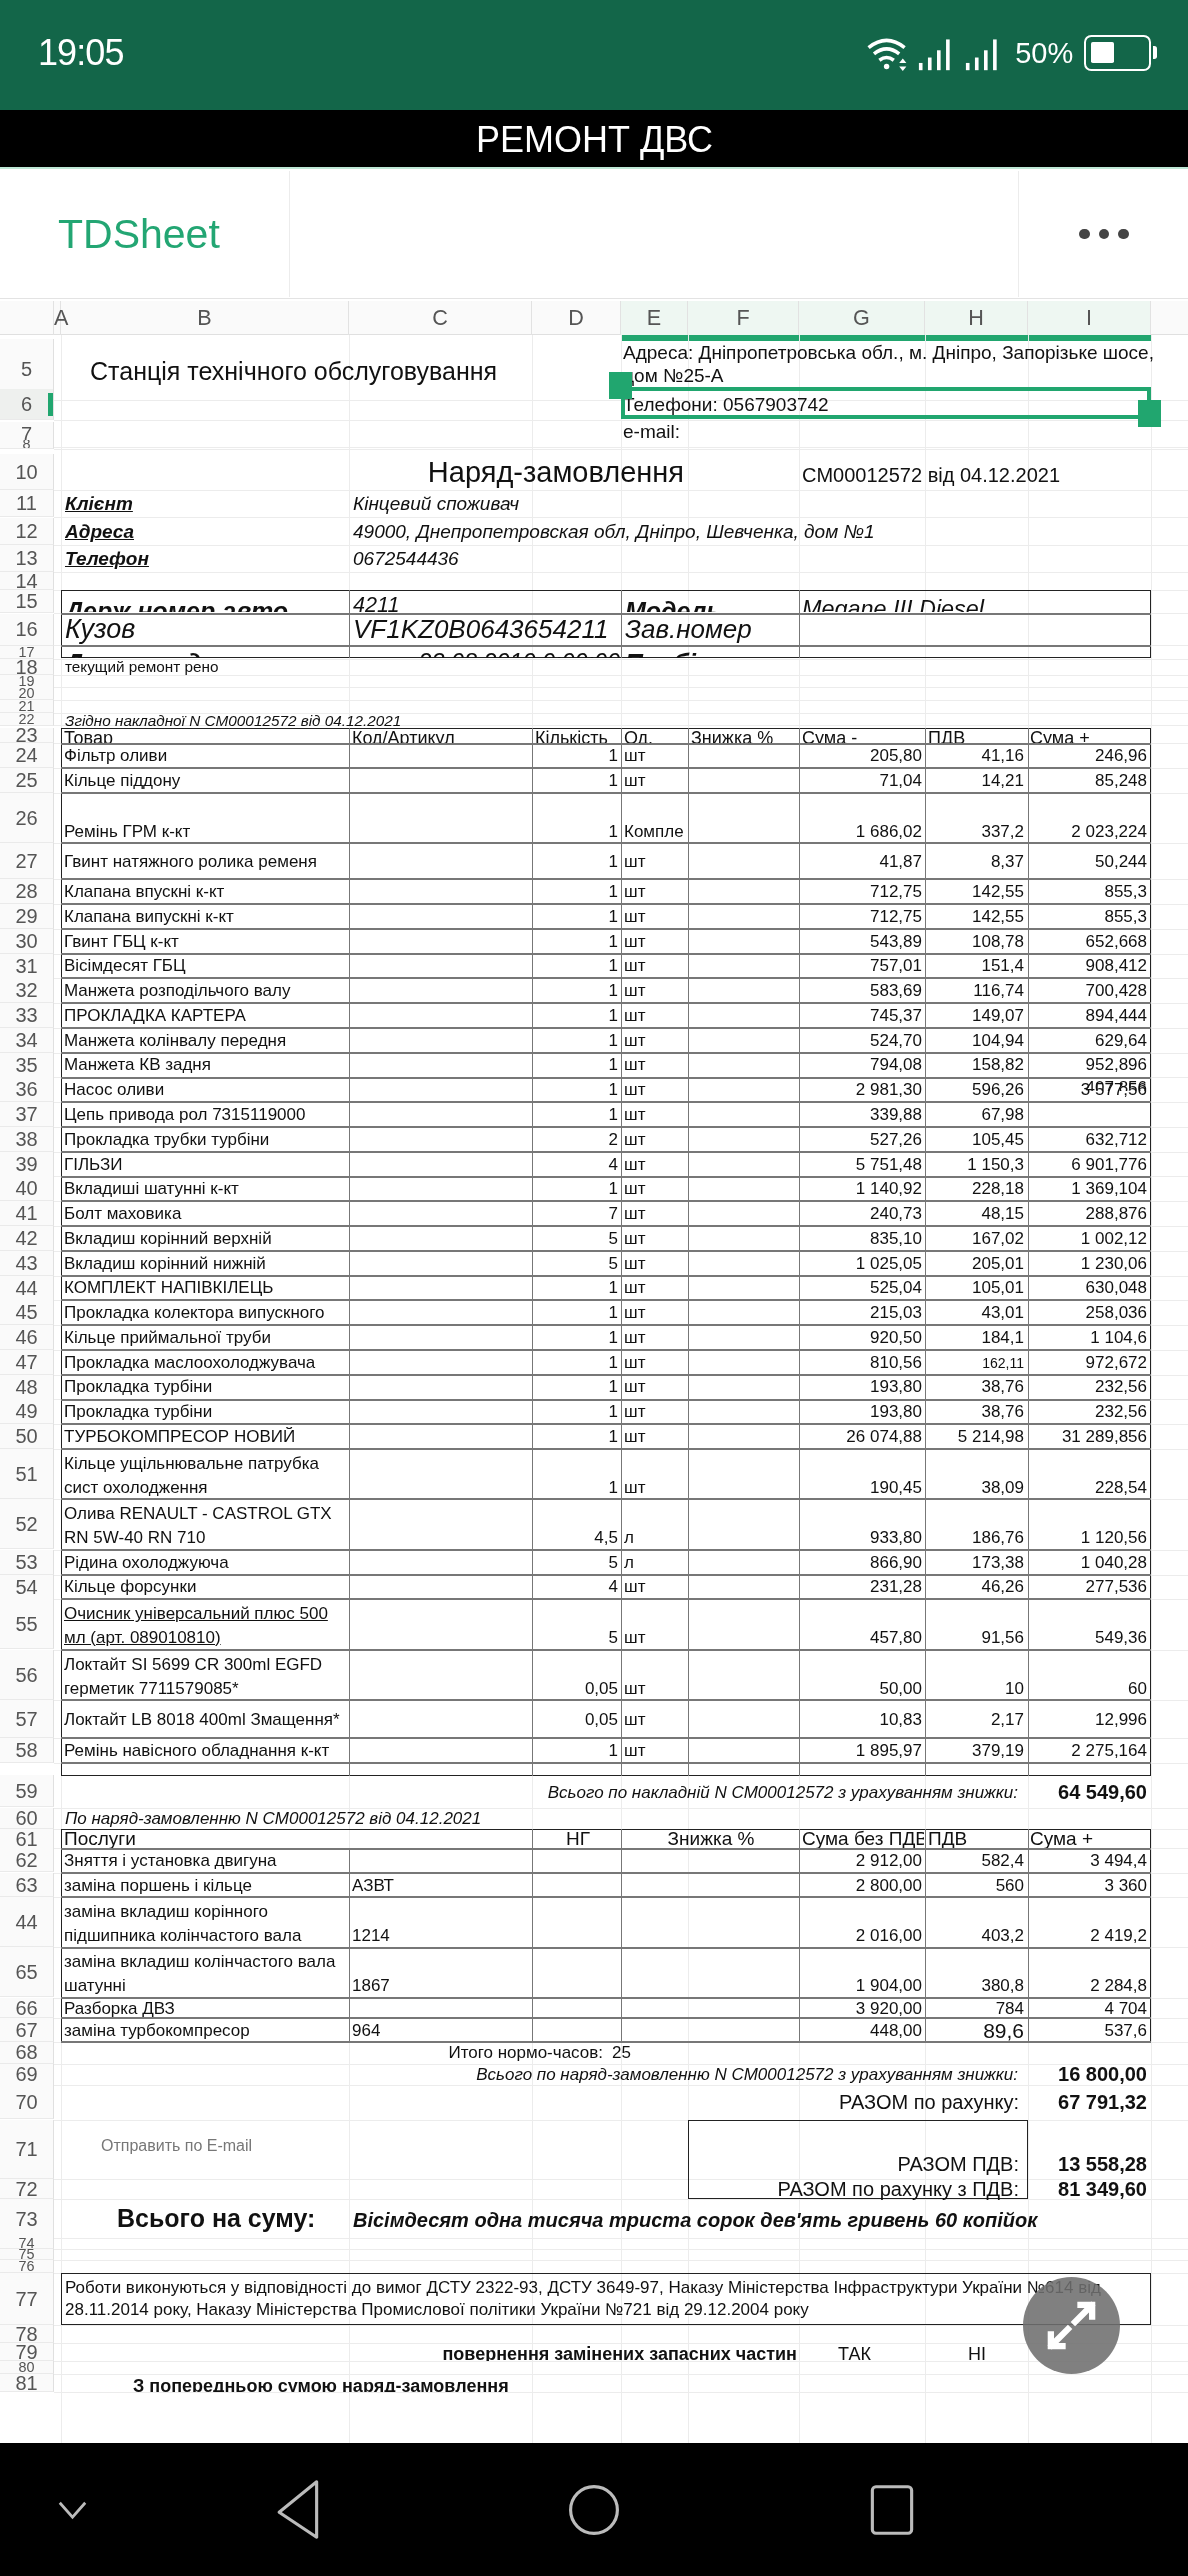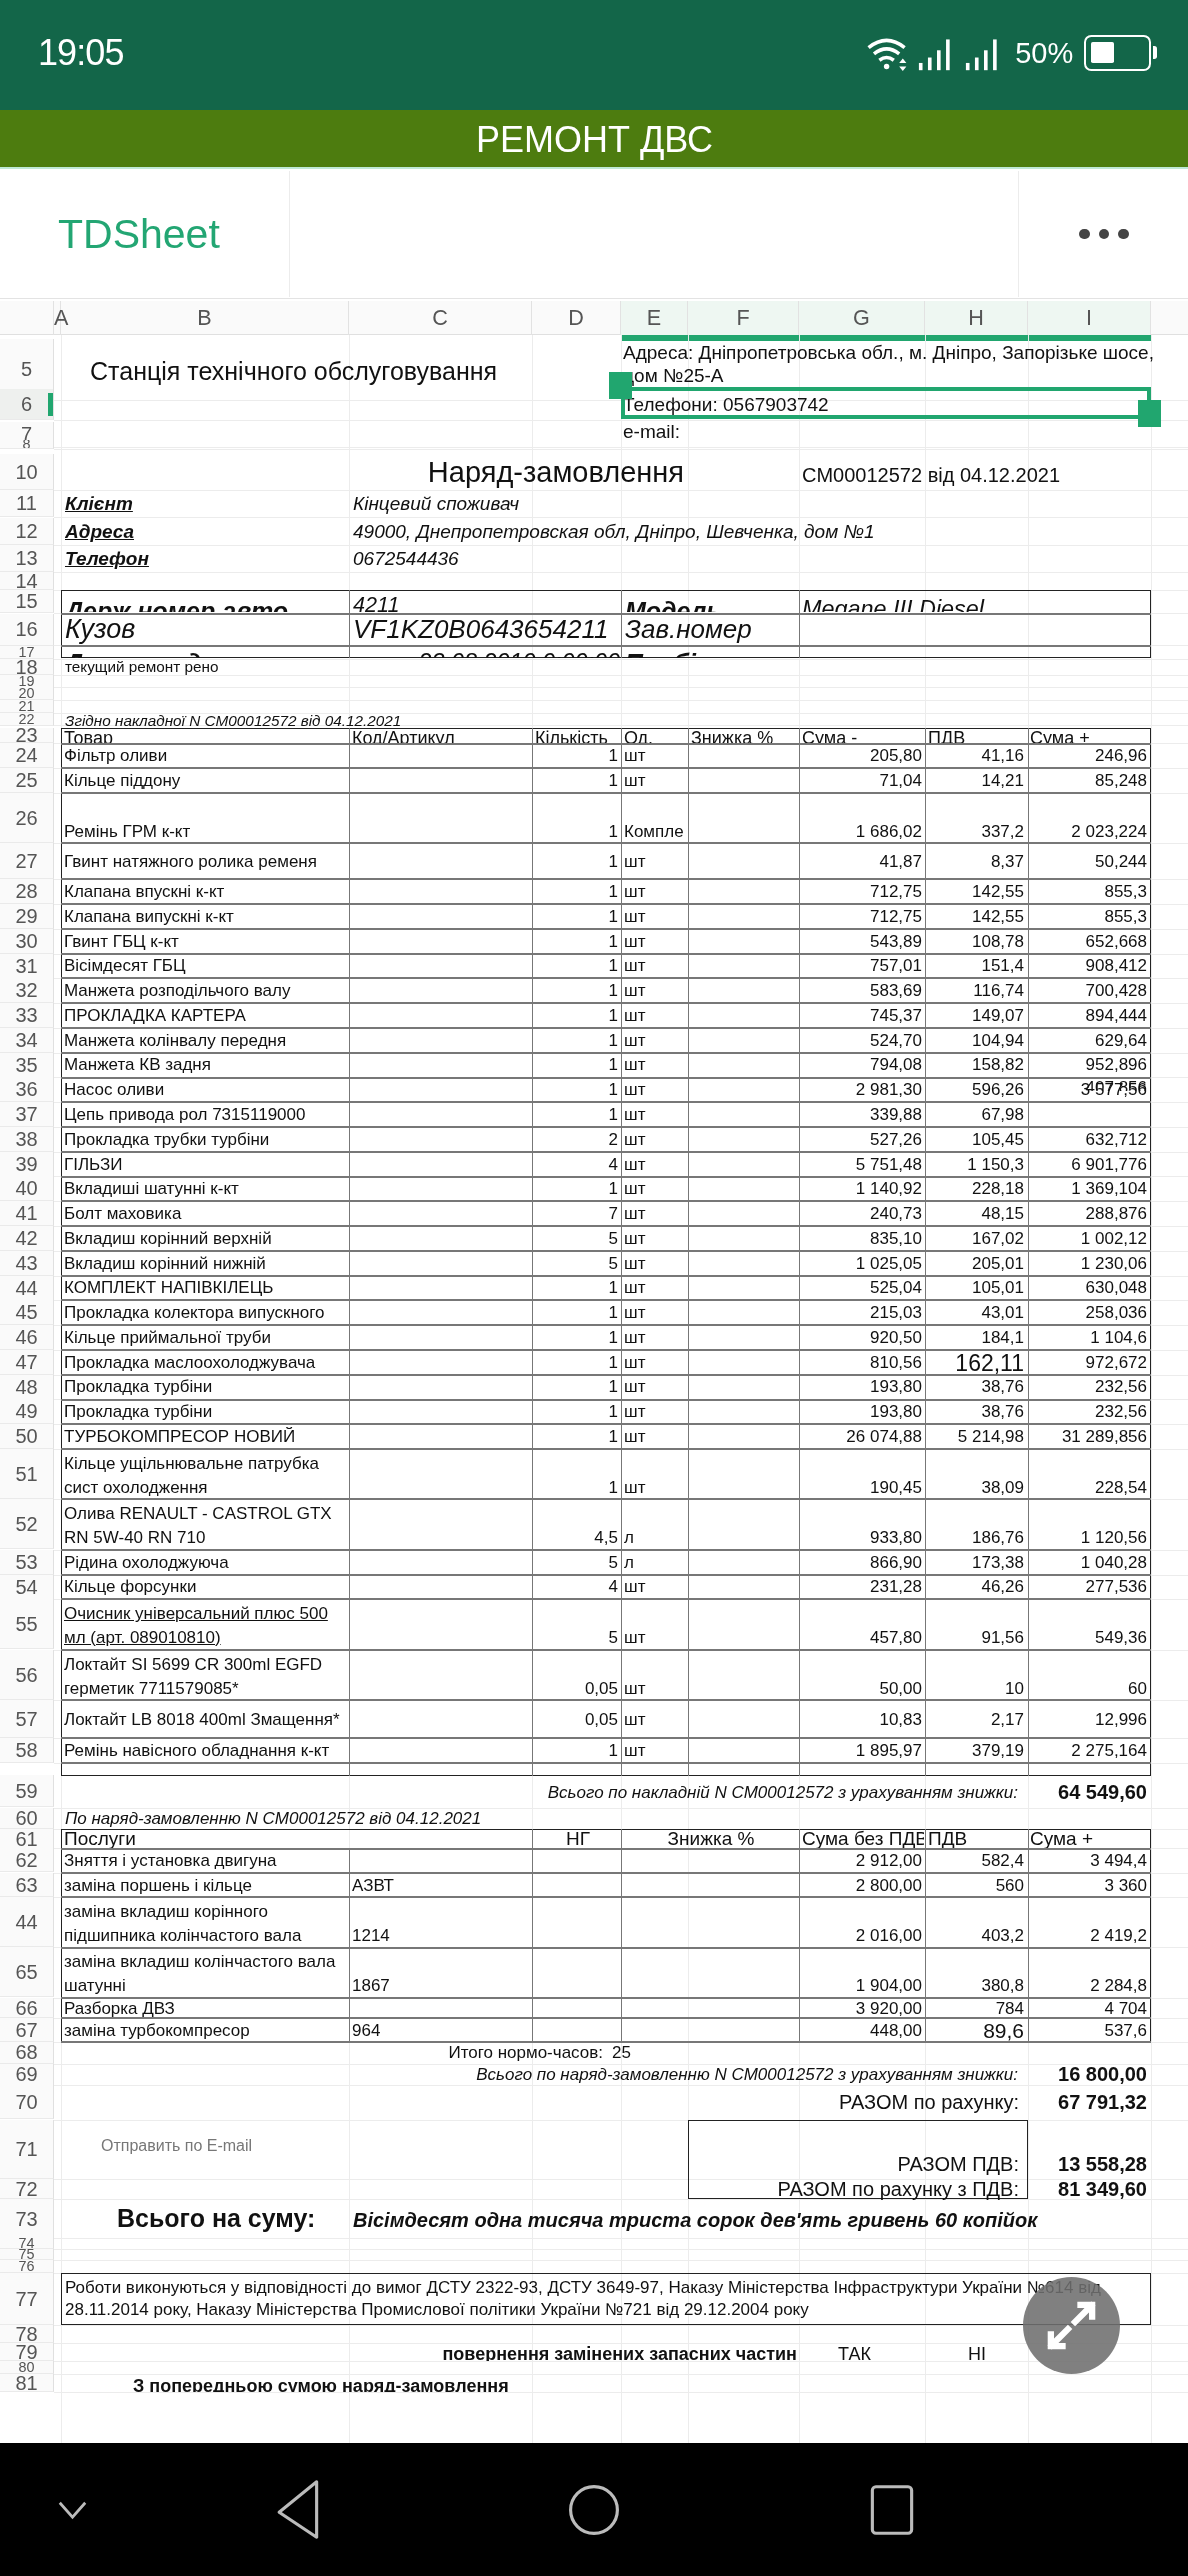--- a/index.html
+++ b/index.html
@@ -4,21 +4,21 @@
 <style>
   * { box-sizing: border-box; margin: 0; padding: 0; }
   html, body { width: 1189px; height: 2576px; overflow: hidden; background: #fff; font-family: "Liberation Sans", sans-serif; }
   .statusbar { position: absolute; left: 0; top: 0; width: 1189px; height: 110px; background: #136649; color: #fff; }
   .statusbar .time { position: absolute; left: 38px; top: 32px; font-size: 36px; letter-spacing: -0.9px; }
   .statusbar .icons { position: absolute; right: 38px; top: 34px; display: flex; align-items: center; gap: 7.2px; }
   .statusbar .pct { font-size: 29px; margin-left: 3.6px; }
   .battery { width: 67px; height: 36px; border: 2.7px solid #fff; border-radius: 7.2px; position: relative; margin-left: 3.6px; }
   .battery::after { content: ""; position: absolute; right: -8px; top: 9px; width: 4.5px; height: 12.6px; background: #fff; border-radius: 0 2.7px 2.7px 0; }
   .battery .fill { position: absolute; left: 4.5px; top: 4.5px; width: 23.4px; height: 21.6px; background: #fff; border-radius: 1.8px; }
-  .titlebar { position: absolute; left: 0; top: 110px; width: 1189px; height: 59px; background: #4d7c0f; color: #fff; text-align: center; font-size: 36px; line-height: 59px; border-bottom: 2.7px solid #bfe8d6; }
+  .titlebar { position: absolute; left: 0; top: 110px; width: 1189px; height: 59px; background: #000000; color: #fff; text-align: center; font-size: 36px; line-height: 59px; border-bottom: 2.7px solid #bfe8d6; }
   .appbar { position: absolute; left: 0; top: 171px; width: 1189px; height: 128px; background: #fff; border-bottom: 1.8px solid #e3e3e3; }
   .appbar .logo { position: absolute; left: 0; top: 0; width: 290px; height: 126px; border-right: 1.8px solid #ececec; color: #23a673; font-size: 41px; line-height: 126px; padding-left: 58px; }
   .appbar .more { position: absolute; right: 0; top: 0; width: 171px; height: 126px; border-left: 1.8px solid #ececec; display: flex; justify-content: center; align-items: center; gap: 9px; }
   .appbar .more span { width: 10.8px; height: 10.8px; border-radius: 50%; background: #444; display: block; }
   .sheet { position: absolute; left: 0; top: 301px; width: 1189px; height: 2142px; overflow: hidden; background: #fff; }
   .colhdr { position: absolute; left: 0; top: 0; height: 34px; width: 1189px; background: #fafafa; border-bottom: 1.8px solid #e0e0e0; font-size: 21.6px; color: #555; }
   .colhdr div { position: absolute; top: 0; height: 34px; line-height: 34px; text-align: center; border-right: 0.9px solid #e2e2e2; }
   .colhdr .sel { background: #eef7f2; }
   .colsel-bar { position: absolute; left: 621px; top: 34px; width: 530px; height: 6.3px; background: #21a66f; }
   .rowhdr { position: absolute; left: 0; width: 54px; text-align: center; font-size: 20px; color: #555; background: #fafafa; border-right: 0.9px solid #e0e0e0; border-bottom: 0.9px solid #eaeaea; overflow: hidden; }
@@ -518,21 +518,21 @@
       <div class="cell r" style="left: 802px; top: 1026px; width: 120px; height: 22px; font-size: 17px; line-height: 22px;">920,50</div>
       <div class="cell r" style="left: 928px; top: 1026px; width: 96px; height: 22px; font-size: 17px; line-height: 22px;">184,1</div>
       <div class="cell r" style="left: 1030px; top: 1026px; width: 117px; height: 22px; font-size: 17px; line-height: 22px;">1 104,6</div>
       <div class="tbl-line-h" style="left: 61px; top: 1073px; width: 1090px; height: 1.8px;"></div>
       <div class="cell " style="left: 64px; top: 1051px; width: 282px; height: 22px; font-size: 17px; line-height: 22px; white-space: normal;">Прокладка маслоохолоджувача</div>
       <div class="cell " style="left: 352px; top: 1051px; width: 177px; height: 22px; font-size: 17px; line-height: 22px;"></div>
       <div class="cell r" style="left: 535px; top: 1051px; width: 83px; height: 22px; font-size: 17px; line-height: 22px;">1</div>
       <div class="cell " style="left: 624px; top: 1051px; width: 60px; height: 22px; font-size: 17px; line-height: 22px; white-space: normal;">шт</div>
       <div class="cell " style="left: 691px; top: 1051px; width: 104px; height: 22px; font-size: 17px; line-height: 22px;"></div>
       <div class="cell r" style="left: 802px; top: 1051px; width: 120px; height: 22px; font-size: 17px; line-height: 22px;">810,56</div>
-      <div class="cell r" style="left: 928px; top: 1051px; width: 96px; height: 36px; font-size: 23px; line-height: 22px;">162,11</div>
+      <div class="cell r" style="left: 928px; top: 1051px; width: 96px; height: 36px; font-size: 14px; line-height: 22px;">162,11</div>
       <div class="cell r" style="left: 1030px; top: 1051px; width: 117px; height: 22px; font-size: 17px; line-height: 22px;">972,672</div>
       <div class="tbl-line-h" style="left: 61px; top: 1098px; width: 1090px; height: 1.8px;"></div>
       <div class="cell " style="left: 64px; top: 1075px; width: 282px; height: 22px; font-size: 17px; line-height: 22px; white-space: normal;">Прокладка турбіни</div>
       <div class="cell " style="left: 352px; top: 1075px; width: 177px; height: 22px; font-size: 17px; line-height: 22px;"></div>
       <div class="cell r" style="left: 535px; top: 1075px; width: 83px; height: 22px; font-size: 17px; line-height: 22px;">1</div>
       <div class="cell " style="left: 624px; top: 1075px; width: 60px; height: 22px; font-size: 17px; line-height: 22px; white-space: normal;">шт</div>
       <div class="cell " style="left: 691px; top: 1075px; width: 104px; height: 22px; font-size: 17px; line-height: 22px;"></div>
       <div class="cell r" style="left: 802px; top: 1075px; width: 120px; height: 22px; font-size: 17px; line-height: 22px;">193,80</div>
       <div class="cell r" style="left: 928px; top: 1075px; width: 96px; height: 22px; font-size: 17px; line-height: 22px;">38,76</div>
       <div class="cell r" style="left: 1030px; top: 1075px; width: 117px; height: 22px; font-size: 17px; line-height: 22px;">232,56</div>

